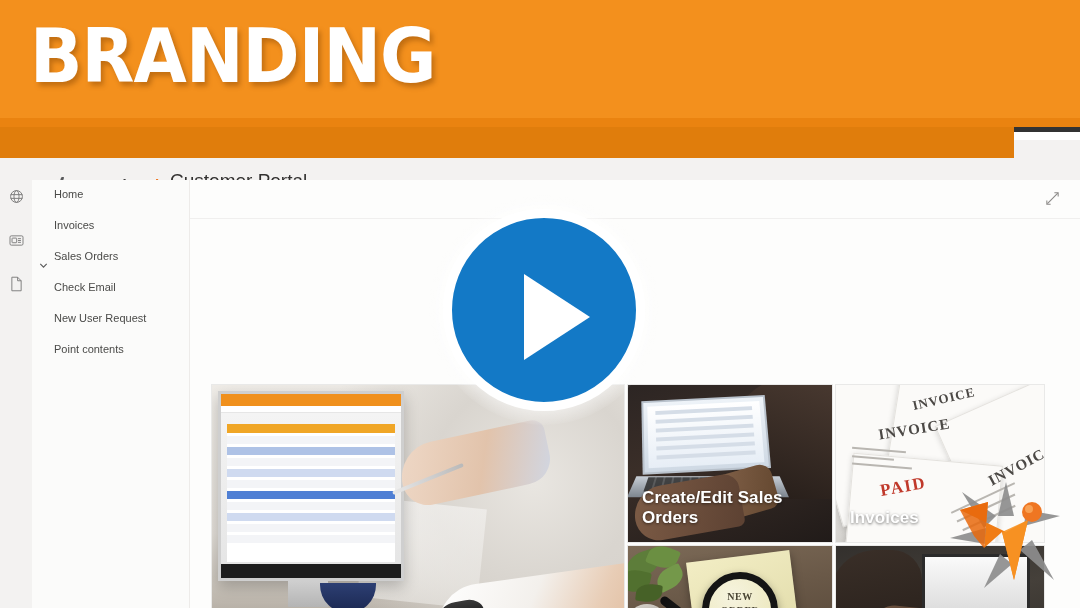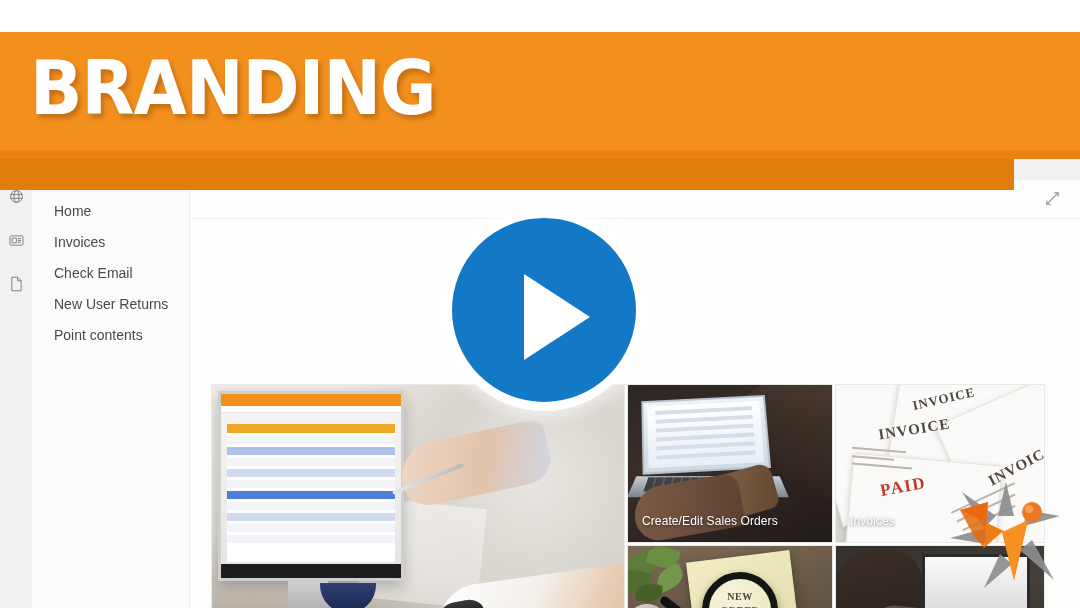--- a/index.html
+++ b/index.html
@@ -30,40 +30,40 @@
   .sp-following .star { font-size:13px; color:#3b3a39; line-height:1; }
 
   
   .app-rail { position:absolute; left:0; top:56px; width:32px; height:434px; background:#f3f2f1; }
   .rail-icon { width:32px; height:44px; display:flex; align-items:center; justify-content:center; color:#7a7a7a; }
   .rail-icon svg { display:block; }
 
   
   .left-nav { position:absolute; left:32px; top:62px; width:158px; height:428px;
               background:#fbfbfa; border-right:1px solid #edebe9; }
-  .nav-item { position:relative; height:31px; display:flex; align-items:flex-end;
-              font-size:14px; color:#4a4a48; padding-left:22px; }
+  .nav-item { position:relative; height:31px; display:flex; align-items:flex-start;
+              font-size:11px; color:#4a4a48; padding-left:22px; }
   .nav-item.has-chev { padding-left:22px; }
   .nav-item .chev { position:absolute; left:6px; top:50%; transform:translateY(-50%);
                     width:12px; height:12px; color:#595959; }
   .nav-item .chev svg { display:block; }
 
   
   .canvas { position:absolute; left:190px; top:62px; width:890px; height:428px; background:#fdfdfc; }
   .canvas-topline { position:absolute; left:0; top:38px; width:890px; height:1px; background:#f0efee; }
   .expand-btn { position:absolute; right:16px; top:10px; width:20px; height:20px; color:#8a8886; }
   .expand-btn svg { display:block; }
 
   
   .tiles { position:absolute; left:22px; top:205px; width:832px; height:322px; }
   .tile { position:absolute; overflow:hidden; background:#3a3a3a;
           box-shadow:0 0 0 1px rgba(0,0,0,0.08); }
   .tile .cap { position:absolute; left:0; bottom:0; width:100%;
                padding:10px 14px 13px 14px; color:#ffffff; }
-  .tile .cap-title { font-size:12px; font-weight:normal; letter-spacing:0.1px;
+  .tile .cap-title { font-size:17px; font-weight:bold; letter-spacing:0.1px;
                      text-shadow:0 1px 3px rgba(0,0,0,0.55); line-height:1.22; }
 
   
   .t-hero   { left:0;    top:0;   width:412px; height:322px; }
   .t-cso    { left:416px;top:0;   width:204px; height:157px; }
   .t-inv    { left:624px;top:0;   width:208px; height:157px; }
   .t-svc    { left:416px;top:161px; width:204px; height:161px; }
   .t-ret    { left:624px;top:161px; width:208px; height:161px; }
 
   
@@ -169,21 +169,21 @@
   .play-circle { position:absolute; inset:0; border-radius:50%;
       background:#1379c6; border:9px solid #ffffff; }
   .play-tri { position:absolute; left:72px; top:56px; width:0; height:0;
       border-left:66px solid #ffffff; border-top:43px solid transparent;
       border-bottom:43px solid transparent; }
 
   
   .wm { position:absolute; left:944px; top:476px; width:122px; height:118px; }
 
   
-  .banner { position:absolute; left:0; top:0; width:1080px; height:131px;margin-top:32px; }
+  .banner { position:absolute; left:0; top:0; width:1080px; height:131px; }
   .banner .b-main { position:absolute; left:0; top:0; width:1080px; height:118px; background:#f3901d; }
   .banner .b-strip{ position:absolute; left:0; top:118px; width:1080px; height:9px; background:#ea8310; }
   .banner .b-strip2{position:absolute; left:0; top:127px; width:1014px; height:31px; background:#e07d0c;}
   .banner .b-title { position:absolute; left:30px; top:19px; font-size:74px; font-weight:bold;
       color:#ffffff; letter-spacing:-1px; line-height:1;
       font-family:"DejaVu Sans", sans-serif;
       text-shadow:3px 4px 5px rgba(120,60,0,0.40); transform:scaleX(0.93); transform-origin:left top; }
 </style>
 </head>
 <body>
@@ -237,25 +237,33 @@
       </div>
     </div>
 
     <nav class="left-nav">
       <div class="nav-item" style="margin-top:8px;">
         <span>Home</span>
       </div>
       <div class="nav-item">
         <span>Invoices</span>
       </div>
+      <div class="nav-item has-chev">
+        <span class="chev">
+          <svg width="11" height="11" viewBox="0 0 12 12" fill="none" stroke="#595959" stroke-width="1.2">
+              <path d="M2.5 4.3L6 7.8l3.5-3.5"></path>
+            </svg>
+        </span>
+        <span>Sales Orders</span>
+      </div>
       <div class="nav-item">
         <span>Check Email</span>
       </div>
       <div class="nav-item">
-        <span>New User Returns</span>
+        <span>New User Request</span>
       </div>
       <div class="nav-item">
         <span>Point contents</span>
       </div>
     </nav>
 
     <main class="canvas">
       <div class="canvas-topline"></div>
       <div class="expand-btn">
         <svg width="17" height="17" viewBox="0 0 18 18" fill="none" stroke="#8a8886" stroke-width="1.1">

